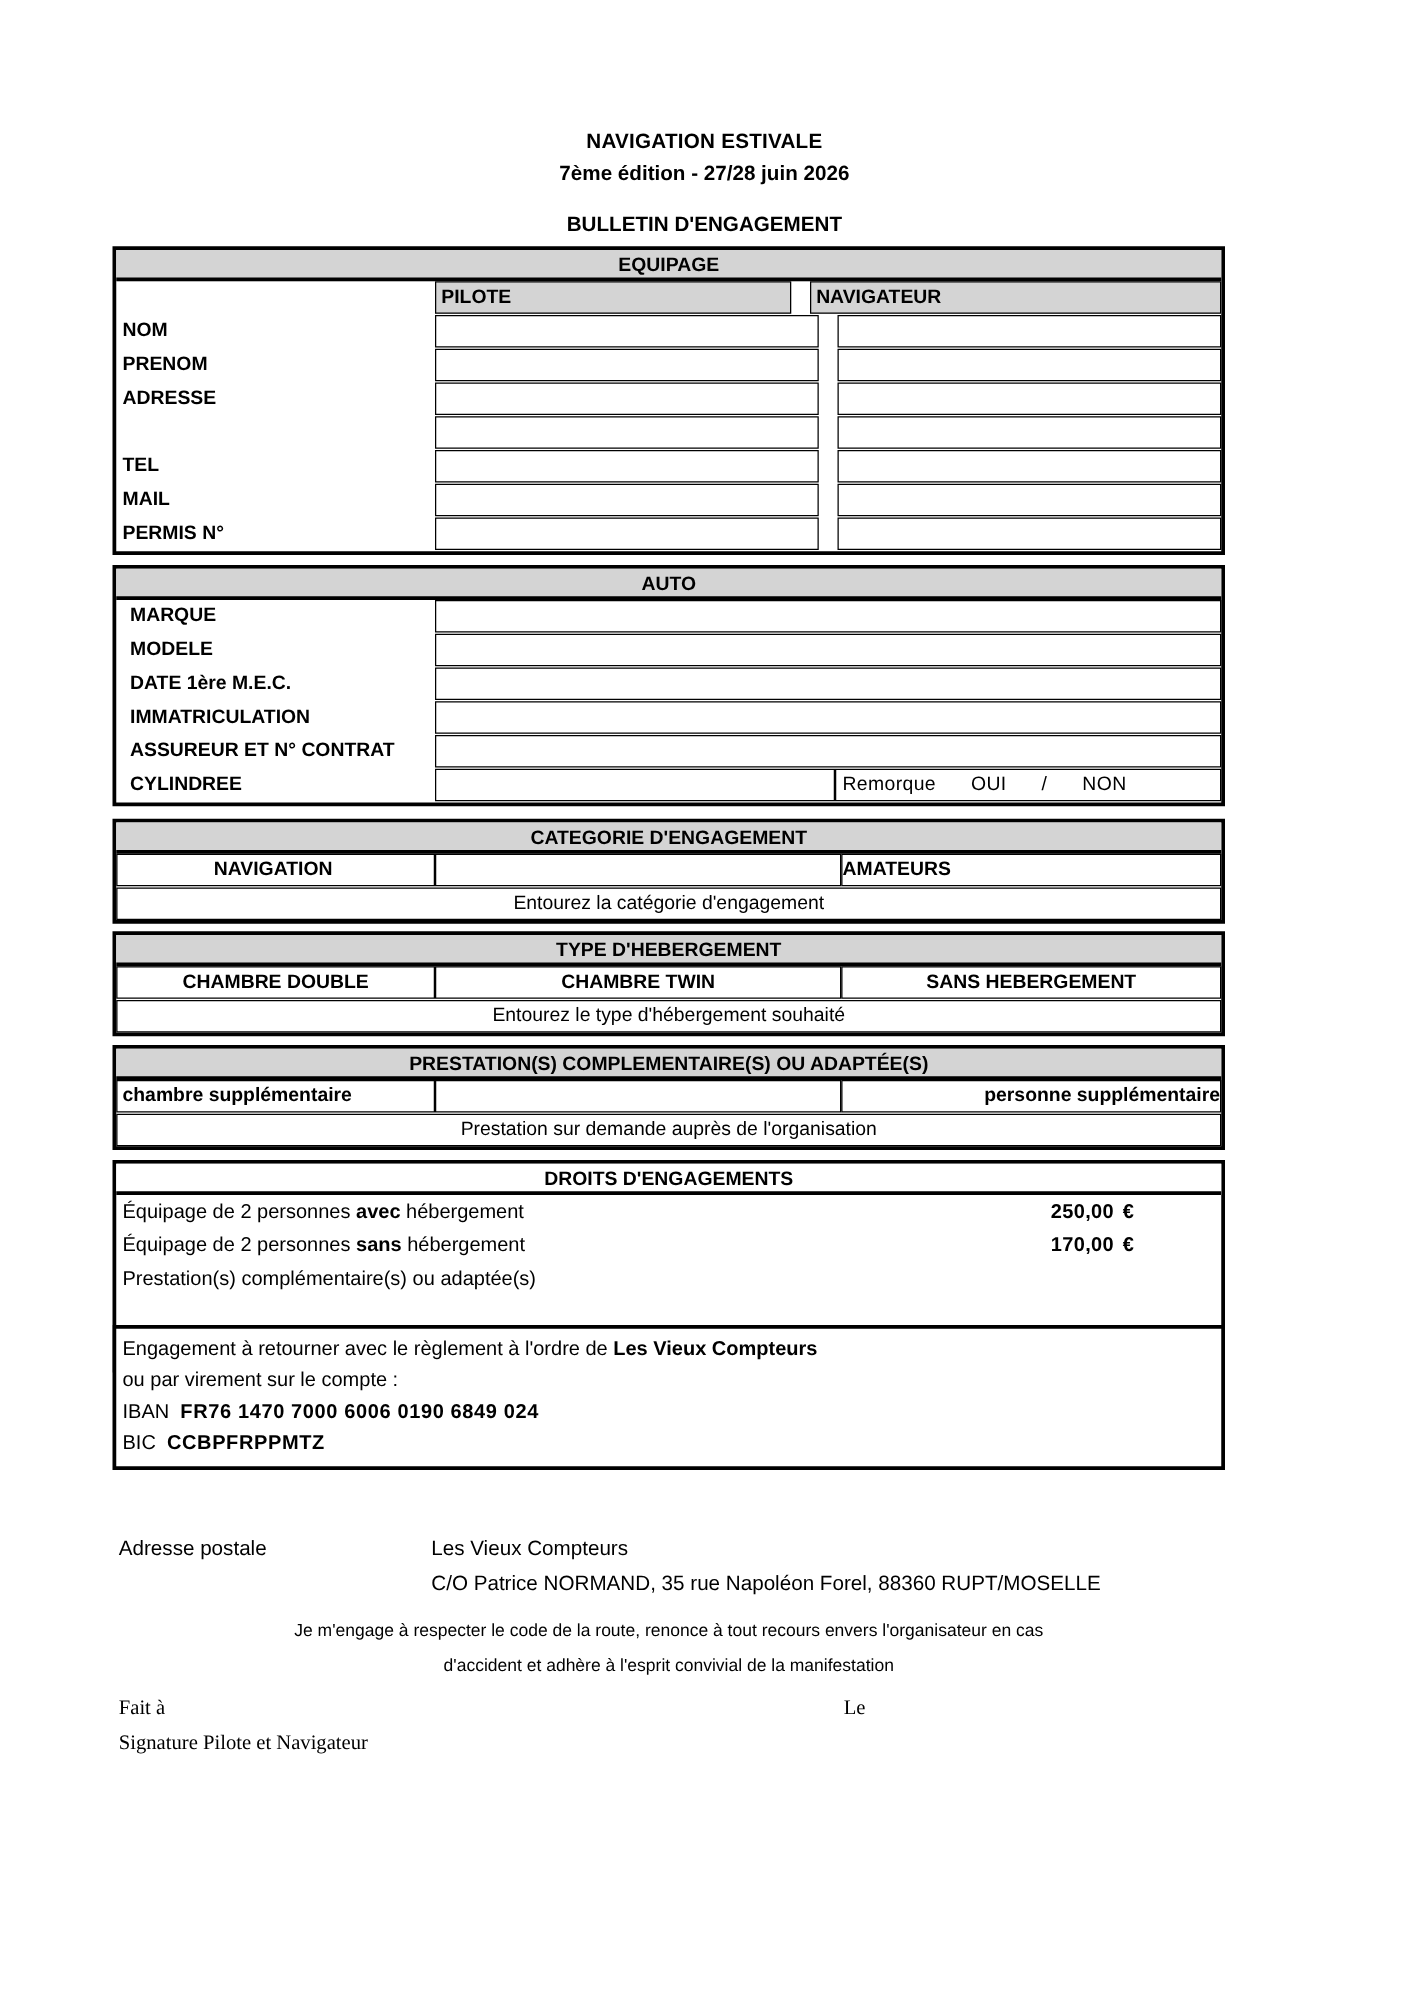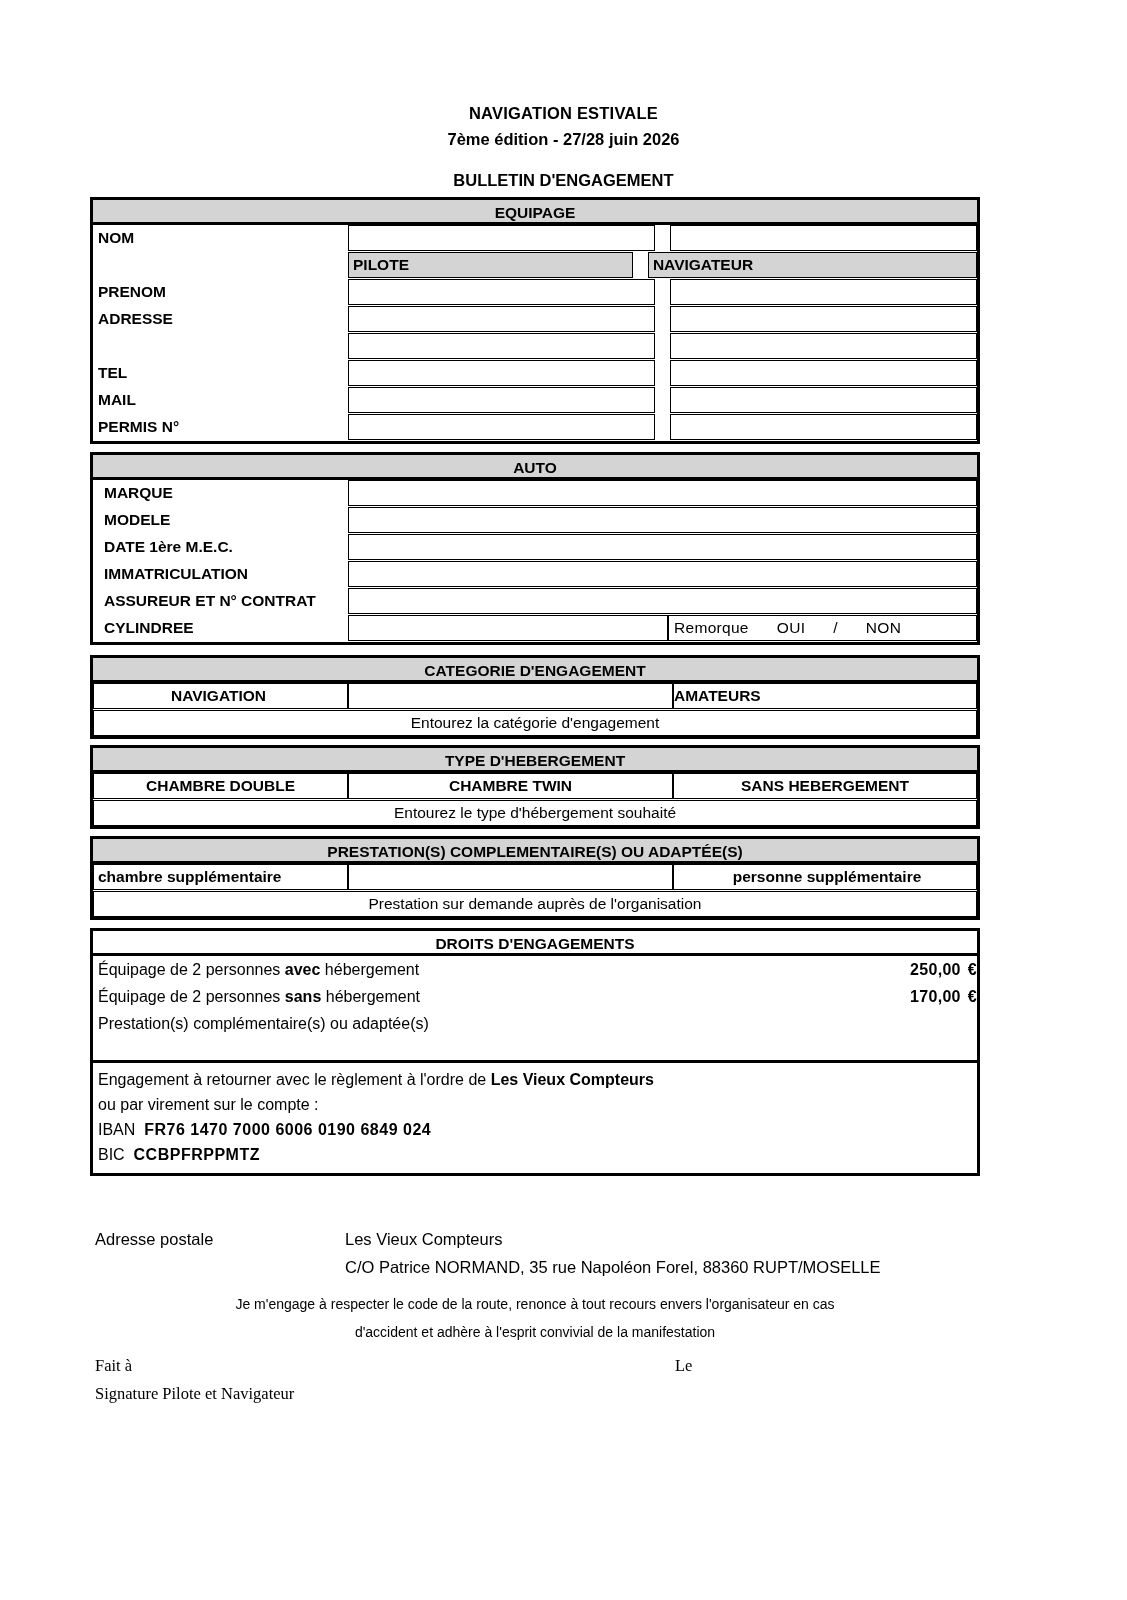--- a/index.html
+++ b/index.html
@@ -228,40 +228,41 @@
   }
   .p-c {
     flex: 1 1 auto;
     box-sizing: border-box;
     border: 1.5px solid #000;
     height: 26px;
     font-weight: bold;
     font-size: 15.5px;
     line-height: 23px;
     padding-left: 4px;
-    text-align: center;
+    text-align: right;
   }
 
   
   #droits { top: 928px; height: 170px; }
   .fee-row {
     display: flex;
     height: 27px;
     align-items: center;
     padding-left: 5px;
   }
   .fee-label {
     flex: 1 1 auto;
     font-size: 16px;
   }
   .fee-amount {
     flex: 0 0 180px;
-    text-align: right;
+    text-align: center;
     font-size: 16px;
     font-weight: bold;
+    padding-right: 13px;
     letter-spacing: 0.3px;
   }
   .fee-amount .eur { margin-left: 7px; }
   .total-line {
     display: flex;
     position: absolute;
     left: 0;
     bottom: 0;
     width: 100%;
     height: 34px;
@@ -323,31 +324,31 @@
   <div class="titles">
     <div class="title-main">NAVIGATION ESTIVALE</div>
     <div class="title-sub">7ème édition - 27/28 juin 2026</div>
     <div class="title-doc">BULLETIN D'ENGAGEMENT</div>
   </div>
 
   <div class="block" id="equipage">
     <div class="band">EQUIPAGE</div>
 
     <div class="eq-row">
-      <div class="eq-lbl">NOM</div>
-      <div class="eq-box"></div>
-      <div class="eq-gap"></div>
-      <div class="eq-box"></div>
-    </div>
-
-    <div class="eq-row">
       <div class="eq-lbl"></div>
       <div class="eq-box head">PILOTE</div>
       <div class="eq-gap"></div>
       <div class="eq-box head">NAVIGATEUR</div>
+    </div>
+
+    <div class="eq-row">
+      <div class="eq-lbl">NOM</div>
+      <div class="eq-box"></div>
+      <div class="eq-gap"></div>
+      <div class="eq-box"></div>
     </div>
 
     <div class="eq-row">
       <div class="eq-lbl">PRENOM</div>
       <div class="eq-box"></div>
       <div class="eq-gap"></div>
       <div class="eq-box"></div>
     </div>
 
     <div class="eq-row">

